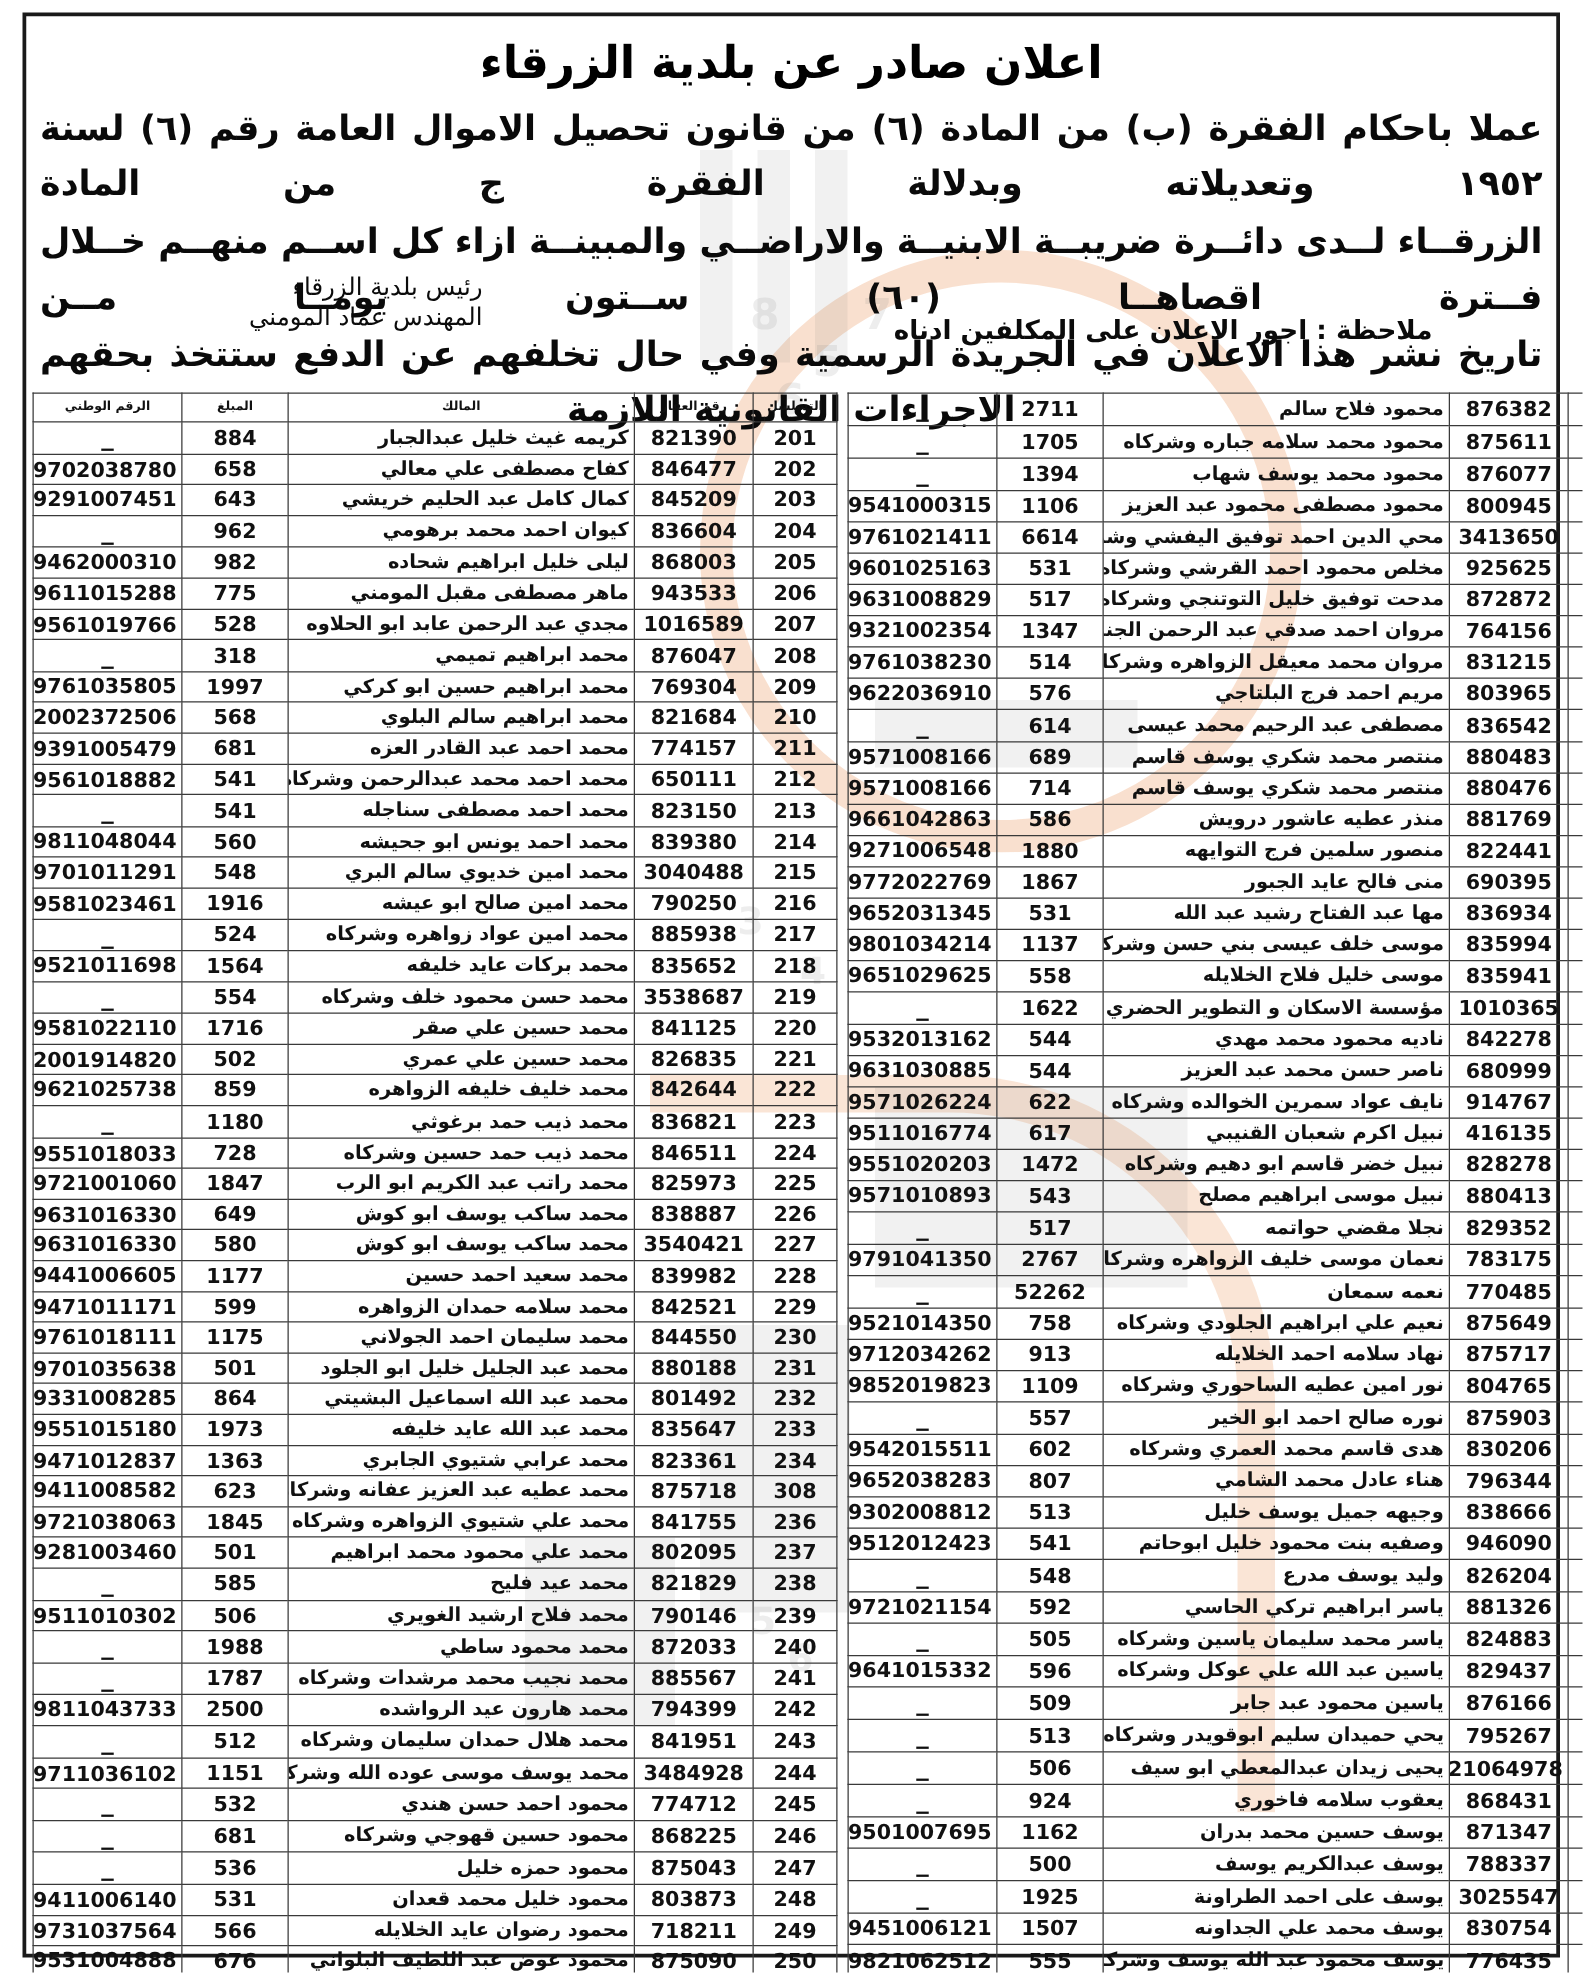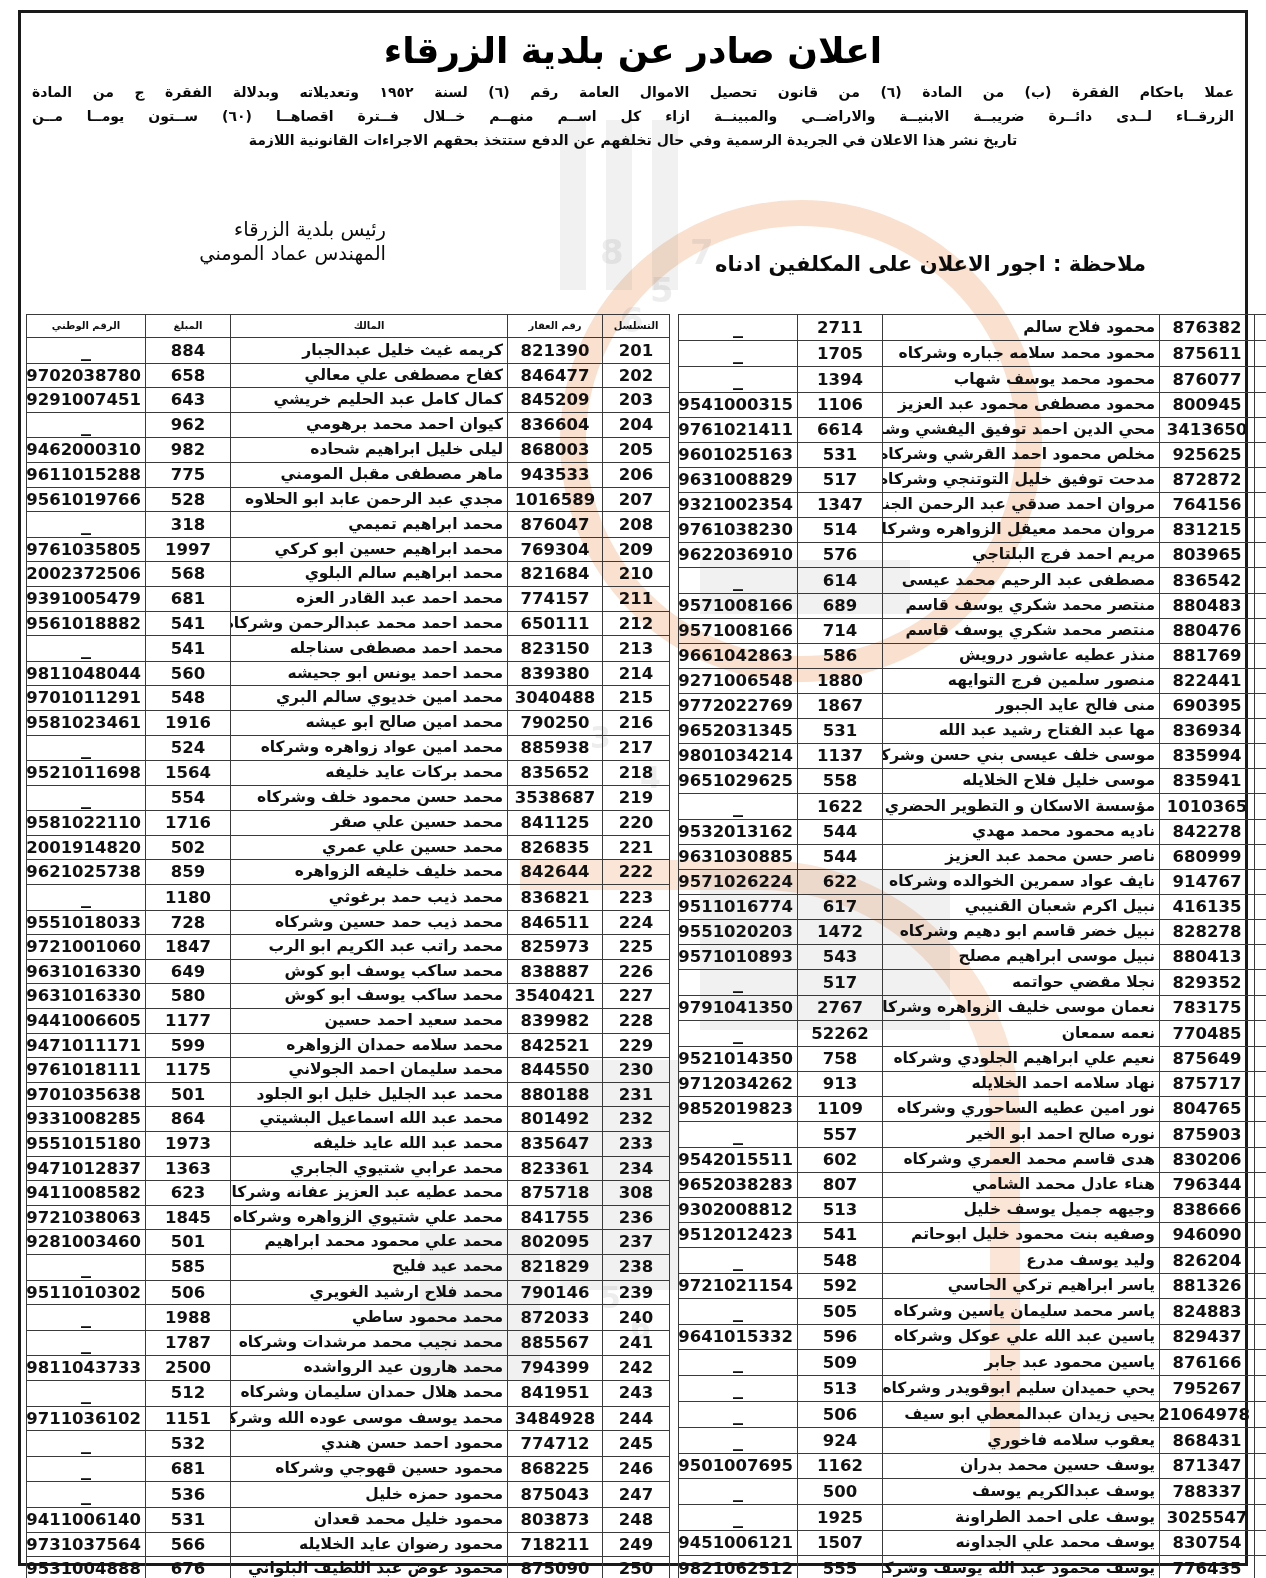--- a/index.html
+++ b/index.html
@@ -83,21 +83,21 @@
   }
   .doc-title {
     text-align: center;
     font-size: 36px;
     font-weight: bold;
     letter-spacing: 0px;
     margin: 14px 0 10px 0;
     color: #000;
   }
   .doc-body {
-    font-size: 14px;
+    font-size: 28px;
     font-weight: bold;
     line-height: 1.58;
     text-align: justify;
     text-align-last: justify;
     color: #0a0a0a;
     padding: 0 8px;
   }
   .doc-body p { margin: 0 0 2px 0; }
 
   .signature {

